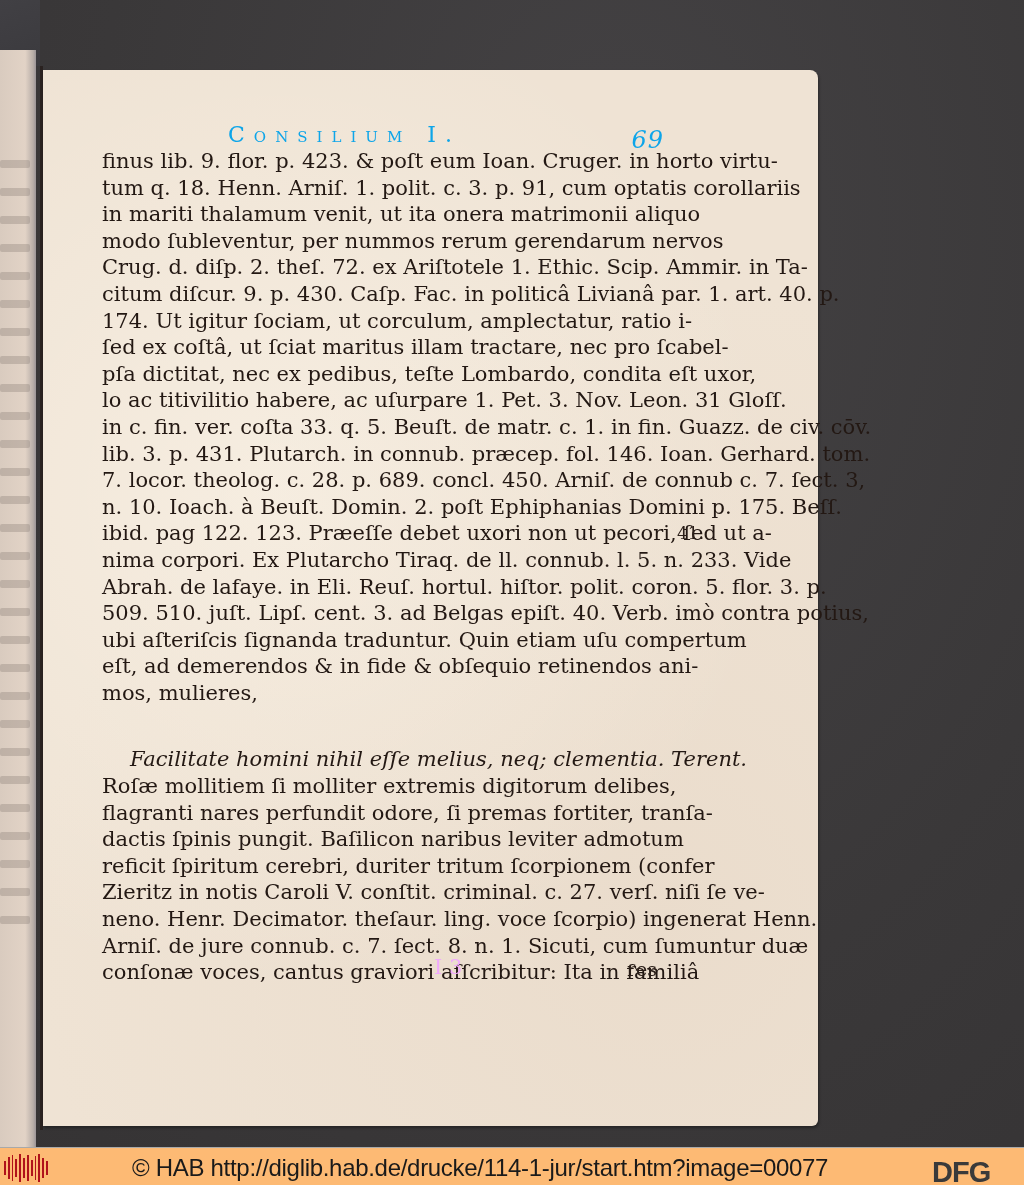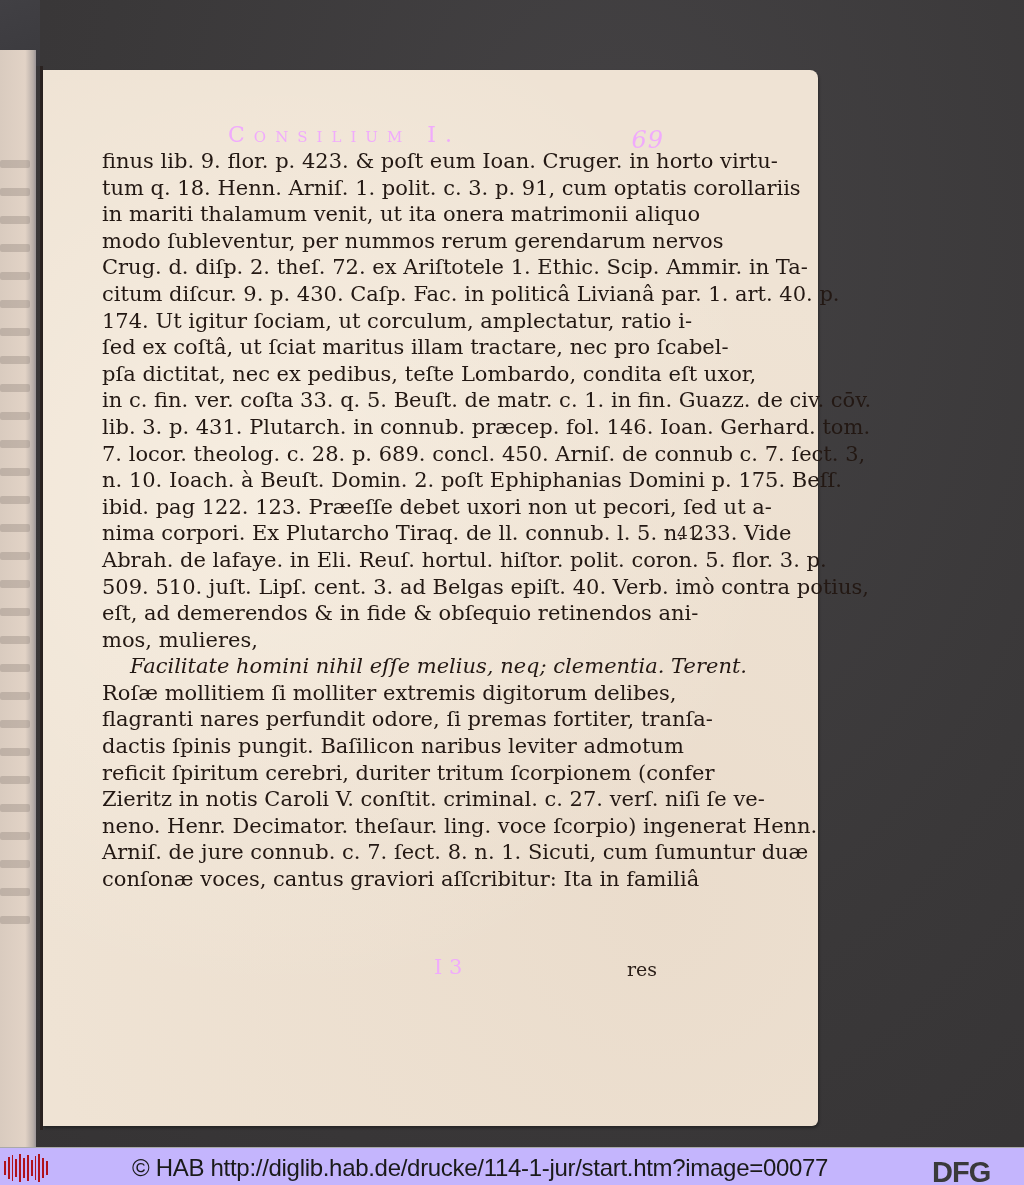--- a/index.html
+++ b/index.html
@@ -33,39 +33,39 @@
     position:absolute; left:43px; top:70px; width:775px; height:1056px;
     background:#efe3d4;
     background-image:
       radial-gradient(circle at 30% 40%, rgba(255,250,240,.45), transparent 60%),
       radial-gradient(circle at 80% 80%, rgba(220,200,180,.25), transparent 60%);
     border-top-right-radius:8px; border-bottom-right-radius:6px;
     box-shadow: 1px 2px 3px rgba(0,0,0,.35);
   }
   .header-line {
     position:absolute; left:228px; top:120px; width:436px; height:34px;
-    color:#f0abfc; font-size:22px; letter-spacing:1px;
+    color:#0ea5e9; font-size:22px; letter-spacing:1px;
   }
   .running-title { position:absolute; left:0; top:2px; font-variant:small-caps; letter-spacing:9px; }
   .page-number { position:absolute; right:0; top:6px; font-size:24px; font-style:italic; }
   .text-block {
     position:absolute; left:102px; top:148px; width:560px;
     color:#231813; font-size:21px; line-height:26.6px;
   }
   .line { white-space:nowrap; text-align:justify; text-align-last:justify; overflow:visible; height:26.6px; }
   .line.last { text-align-last:left; }
   .line.indent { padding-left:28px; }
   .marginal-note {
     position:absolute; left:677px; top:523px; font-size:17px; color:#2a1e18;
   }
   .signature { position:absolute; left:434px; top:955px; font-size:21px; color:#f0abfc; }
   .catchword { position:absolute; left:627px; top:958px; font-size:19px; color:#2a1e18; }
   .footer-bar {
     position:absolute; left:0; top:1147px; width:1024px; height:38px;
-    background:#c4b5fd; border-top:1px solid #a9a9a9;
+    background:#fdba74; border-top:1px solid #a9a9a9;
   }
   .hab-logo { position:absolute; left:4px; top:6px; width:44px; height:28px; display:flex; gap:2px; align-items:center; }
   .hab-logo span { display:block; width:2px; background:#b0121b; }
   .footer-text {
     position:absolute; left:132px; top:6px; font-family:"Liberation Sans", sans-serif;
     font-size:24px; color:#1a1a1a; letter-spacing:-0.3px;
   }
   .dfg-logo {
     position:absolute; left:932px; top:8px; font-family:"Liberation Sans", sans-serif;
     font-weight:bold; font-size:29px; color:#3a3a3a; letter-spacing:-1px;
@@ -120,31 +120,33 @@
 <div class="text-block">
   <div class="line">finus lib. 9. flor. p. 423. &amp; poſt eum Ioan. Cruger. in horto virtu-</div>
   <div class="line">tum q. 18. Henn. Arniſ. 1. polit. c. 3. p. 91, cum optatis corollariis</div>
   <div class="line">in mariti thalamum venit, ut ita onera matrimonii aliquo</div>
   <div class="line">modo ſubleventur, per nummos rerum gerendarum nervos</div>
   <div class="line">Crug. d. diſp. 2. theſ. 72. ex Ariſtotele 1. Ethic. Scip. Ammir. in Ta-</div>
   <div class="line">citum diſcur. 9. p. 430. Caſp. Fac. in politicâ Livianâ par. 1. art. 40. p.</div>
   <div class="line">174. Ut igitur ſociam, ut corculum, amplectatur, ratio i-</div>
   <div class="line">ſed ex coſtâ, ut ſciat maritus illam tractare, nec pro ſcabel-</div>
   <div class="line">pſa dictitat, nec ex pedibus, teſte Lombardo, condita eſt uxor,</div>
+  <div class="line">lo ac titivilitio habere, ac uſurpare 1. Pet. 3. Nov. Leon. 31 Gloſſ.</div>
   <div class="line">in c. fin. ver. coſta 33. q. 5. Beuſt. de matr. c. 1. in fin. Guazz. de civ. cōv.</div>
   <div class="line">lib. 3. p. 431. Plutarch. in connub. præcep. fol. 146. Ioan. Gerhard. tom.</div>
   <div class="line">7. locor. theolog. c. 28. p. 689. concl. 450. Arniſ. de connub c. 7. ſect. 3,</div>
   <div class="line">n. 10. Ioach. à Beuſt. Domin. 2. poſt Ephiphanias Domini p. 175. Beſſ.</div>
   <div class="line">ibid. pag 122. 123. Præeſſe debet uxori non ut pecori, ſed ut a-</div>
   <div class="line">nima corpori. Ex Plutarcho Tiraq. de ll. connub. l. 5. n. 233. Vide</div>
   <div class="line">Abrah. de lafaye. in Eli. Reuſ. hortul. hiſtor. polit. coron. 5. flor. 3. p.</div>
   <div class="line">509. 510. juſt. Lipſ. cent. 3. ad Belgas epiſt. 40. Verb. imò contra potius,</div>
+  <div class="line">ubi aſteriſcis ſignanda traduntur. Quin etiam uſu compertum</div>
   <div class="line">eſt, ad demerendos &amp; in fide &amp; obſequio retinendos ani-</div>
   <div class="line last">mos, mulieres,</div>
-  <div class="line indent" style="font-style:italic;">Facilitate homini nihil eſſe melius, neq; clementia. Terent.</div>
+  <div class="line indent" style="font-style:italic;margin-top:40px;">Facilitate homini nihil eſſe melius, neq; clementia. Terent.</div>
   <div class="line">Roſæ mollitiem ſi molliter extremis digitorum delibes,</div>
   <div class="line">flagranti nares perfundit odore, ſi premas fortiter, tranſa-</div>
   <div class="line">dactis ſpinis pungit. Baſilicon naribus leviter admotum</div>
   <div class="line">reficit ſpiritum cerebri, duriter tritum ſcorpionem (confer</div>
   <div class="line">Zieritz in notis Caroli V. conſtit. criminal. c. 27. verſ. niſi ſe ve-</div>
   <div class="line">neno. Henr. Decimator. theſaur. ling. voce ſcorpio) ingenerat Henn.</div>
   <div class="line">Arniſ. de jure connub. c. 7. ſect. 8. n. 1. Sicuti, cum ſumuntur duæ</div>
   <div class="line">conſonæ voces, cantus graviori aſſcribitur: Ita in familiâ</div>
 </div>
 

